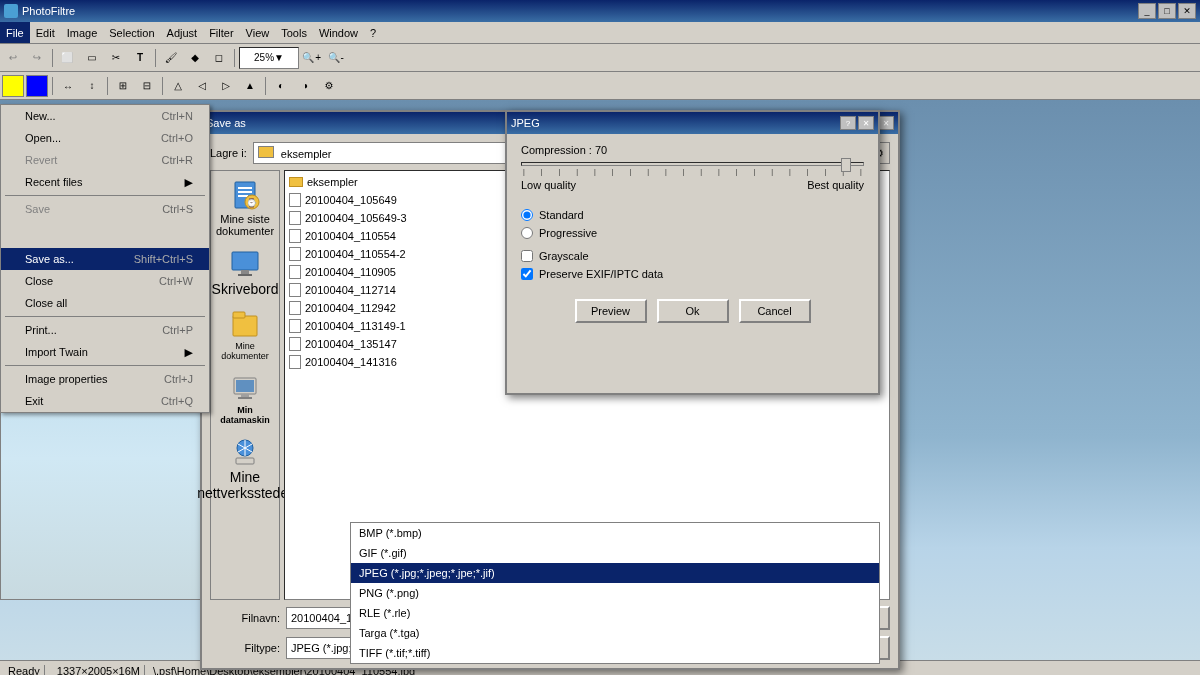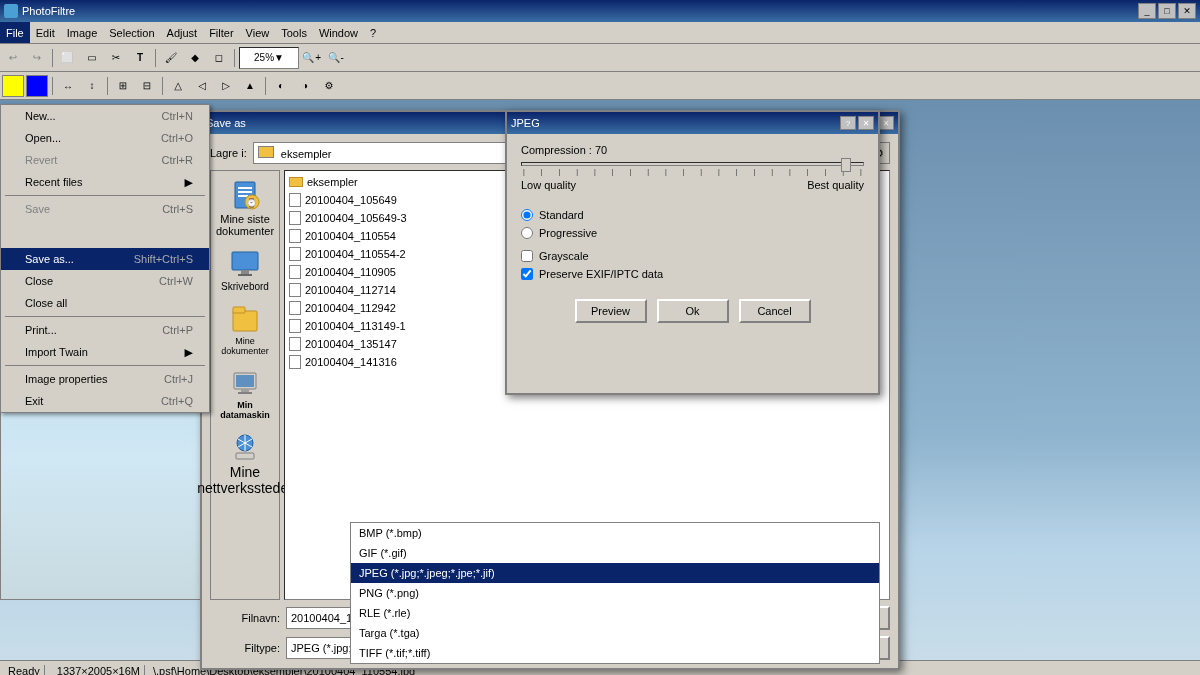--- a/index.html
+++ b/index.html
@@ -748,21 +748,21 @@
               <span style="font-size:11px;">Mine siste dokumenter</span>
             </div>
             <div class="sidebar-nav-item">
               <div class="sidebar-nav-icon">
                 <svg width="30" height="30" viewBox="0 0 30 30">
                     <rect x="2" y="4" width="26" height="18" rx="1" fill="#4a90d9" stroke="#2060a0" stroke-width="1"></rect>
                     <rect x="11" y="22" width="8" height="4" fill="#888"></rect>
                     <rect x="8" y="26" width="14" height="2" fill="#666"></rect>
                   </svg>
               </div>
-              <span style="font-size:10px;">Skrivebord</span>
+              <span style="font-size:14px;">Skrivebord</span>
             </div>
             <div class="sidebar-nav-item">
               <div class="sidebar-nav-icon">
                 <svg width="30" height="30" viewBox="0 0 30 30">
                     <rect x="3" y="8" width="24" height="20" rx="1" fill="#f0c040" stroke="#c09020" stroke-width="1"></rect>
                     <rect x="3" y="4" width="12" height="6" rx="1" fill="#f0c040" stroke="#c09020" stroke-width="1"></rect>
                   </svg>
               </div>
               <span style="font-size:9px;">Mine dokumenter</span>
             </div>

